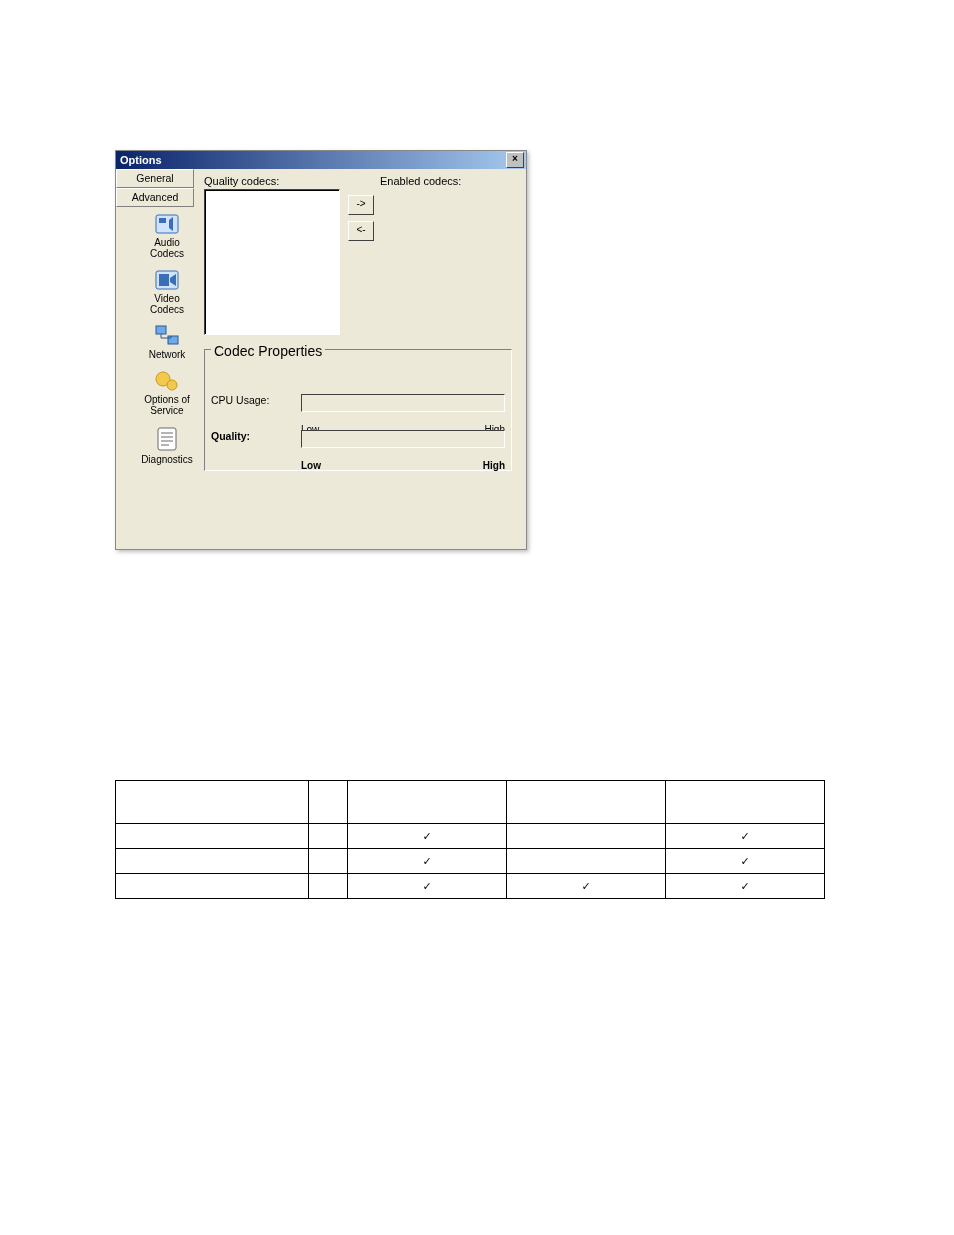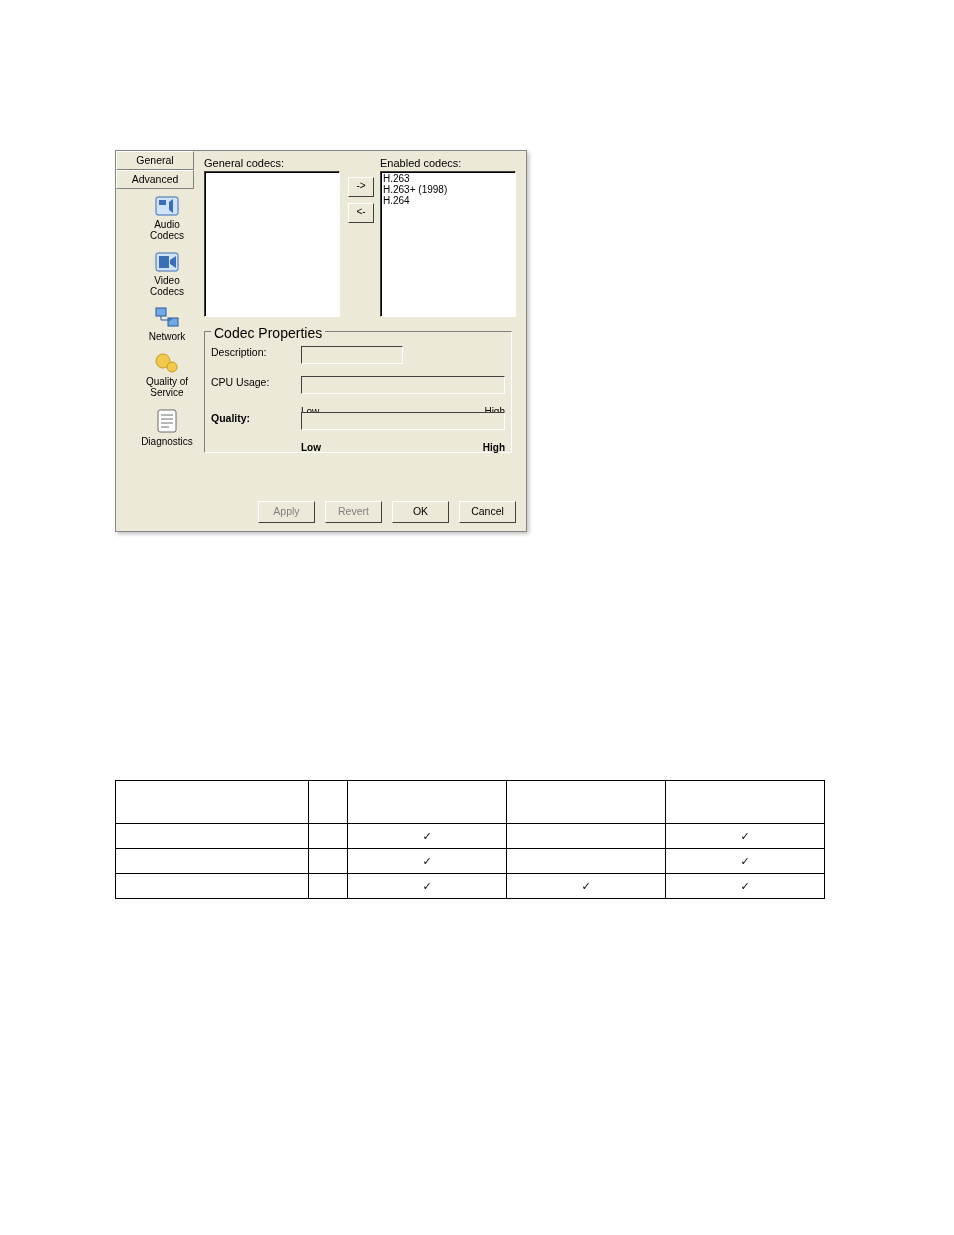--- a/index.html
+++ b/index.html
@@ -152,20 +152,24 @@
     text-align:center;
     font-size:11px;
   }
   .cmp-table th { height:40px; font-weight:normal; }
   .check { font-size:13px; }
 </style>
 </head>
 <body>
 
 <div class="dialog">
+  <div class="titlebar">
+    <span>Options</span>
+    <div class="close">×</div>
+  </div>
 
   <div class="body-grid dlg-body">
     <div class="sidebar">
       <div class="tab">General</div>
       <div class="tab">Advanced</div>
 
       <div class="sb-item">
         <div class="icon">
           <svg width="26" height="22">
               <rect x="2" y="2" width="22" height="18" rx="2" fill="#cfe3ff" stroke="#3b6fb5"></rect>
@@ -198,85 +202,70 @@
         <div class="lbl">Network</div>
       </div>
 
       <div class="sb-item">
         <div class="icon">
           <svg width="26" height="22">
               <circle cx="9" cy="9" r="7" fill="#f2c94c" stroke="#c79a1e"></circle>
               <circle cx="18" cy="15" r="5" fill="#f2c94c" stroke="#c79a1e"></circle>
             </svg>
         </div>
-        <div class="lbl">Quality of Service</div>
+        <div class="lbl">Options of Service</div>
       </div>
 
       <div class="sb-item">
         <div class="icon">
           <svg width="26" height="26">
               <rect x="4" y="2" width="18" height="22" rx="2" fill="#fff" stroke="#6a6a6a"></rect>
               <line x1="7" y1="7" x2="19" y2="7" stroke="#6a6a6a"></line>
               <line x1="7" y1="11" x2="19" y2="11" stroke="#6a6a6a"></line>
               <line x1="7" y1="15" x2="19" y2="15" stroke="#6a6a6a"></line>
               <line x1="7" y1="19" x2="15" y2="19" stroke="#6a6a6a"></line>
             </svg>
         </div>
         <div class="lbl">Diagnostics</div>
       </div>
     </div>
 
     <div class="main">
-      <span class="lbl-disabled">General codecs:</span>
+      <span class="lbl-disabled">Quality codecs:</span>
       <span class="lbl-enabled">Enabled codecs:</span>
 
       <div class="listbox list-disabled"></div>
 
       <div class="movebtn right">-&gt;</div>
       <div class="movebtn left">&lt;-</div>
 
-      <div class="listbox list-enabled">
-        <div>H.263</div>
-        <div>H.263+ (1998)</div>
-        <div>H.264</div>
-      </div>
 
       <div class="groupbox">
         <span class="group-title">Codec Properties</span>
 
-        <div class="gp-row r1">
-          <span class="gp-label">Description:</span>
-          <div class="gp-field short"></div>
-        </div>
 
         <div class="gp-row r2">
           <span class="gp-label">CPU Usage:</span>
           <div class="gp-field"></div>
           <div class="scale">
             <span>Low</span>
             <span>High</span>
           </div>
         </div>
 
         <div class="gp-row r3">
           <span class="gp-label">Quality:</span>
           <div class="gp-field"></div>
           <div class="scale">
             <span>Low</span>
             <span>High</span>
           </div>
         </div>
       </div>
 
-      <div class="btnrow">
-        <div class="win-btn disabled">Apply</div>
-        <div class="win-btn disabled">Revert</div>
-        <div class="win-btn">OK</div>
-        <div class="win-btn">Cancel</div>
-      </div>
     </div>
   </div>
 </div>
 
 <table class="cmp-table">
   <tbody>
       <tr>
     <th style="width:190px"></th>
     <th></th>
     <th></th>

